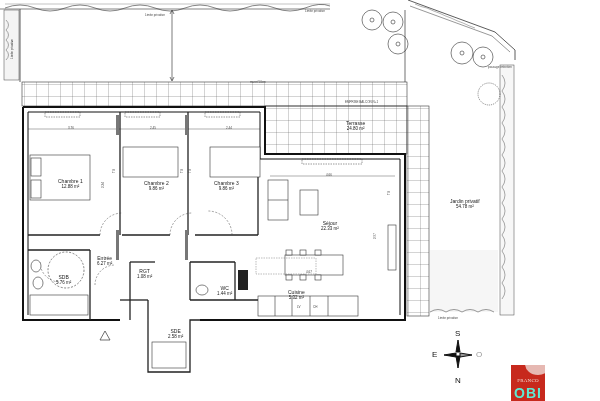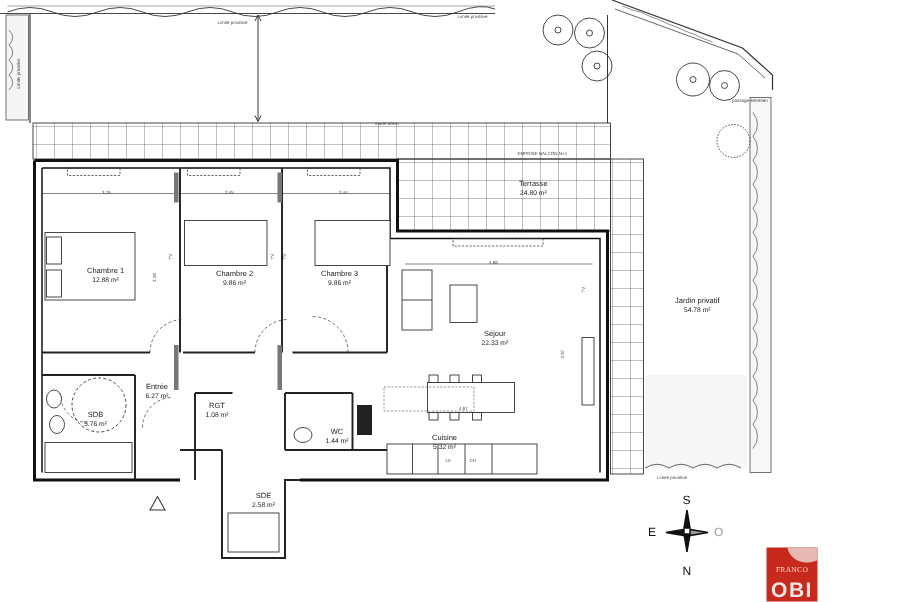--- a/index.html
+++ b/index.html
@@ -4,21 +4,21 @@
 <style>
   html,body{margin:0;padding:0;background:#fff;}
   body{width:600px;height:401px;position:relative;overflow:hidden;font-family:"Liberation Sans",sans-serif;}
   .lbl{position:absolute;font-size:5px;color:#222;text-align:center;line-height:6px;white-space:nowrap;}
   .lbl b{display:block;font-weight:normal;font-size:4.5px;}
   .tiny{font-size:3px;color:#444;}
   svg{position:absolute;left:0;top:0;}
   .compass-letter{position:absolute;font-size:8px;color:#111;}
   .logo{position:absolute;left:511px;top:365px;width:34px;height:36px;background:#c7291d;overflow:hidden;}
   .logo .t{position:absolute;left:0;right:0;top:13px;text-align:center;font-family:"Liberation Serif",serif;font-size:5px;color:#f3dcd6;letter-spacing:0.2px;}
-  .logo .t2{position:absolute;left:0;right:0;top:20px;text-align:center;font-family:"Liberation Sans",sans-serif;font-size:14px;font-weight:bold;color:#e5e5e5;letter-spacing:1px;}
+  .logo .t2{position:absolute;left:0;right:0;top:20px;text-align:center;font-family:"Liberation Sans",sans-serif;font-size:14px;font-weight:bold;color:#5eead4;letter-spacing:1px;}
   .logo .c{position:absolute;right:-6px;top:-12px;width:26px;height:22px;border-radius:50%;background:#e6b8b2;}
 </style>
 </head>
 <body>
 
 <svg width="600" height="401" viewBox="0 0 600 401">
   <defs>
     <pattern id="grid" width="12" height="12" patternUnits="userSpaceOnUse">
       <path d="M12 0 L0 0 0 12" fill="none" stroke="#555" stroke-width="0.5"></path>
     </pattern>

